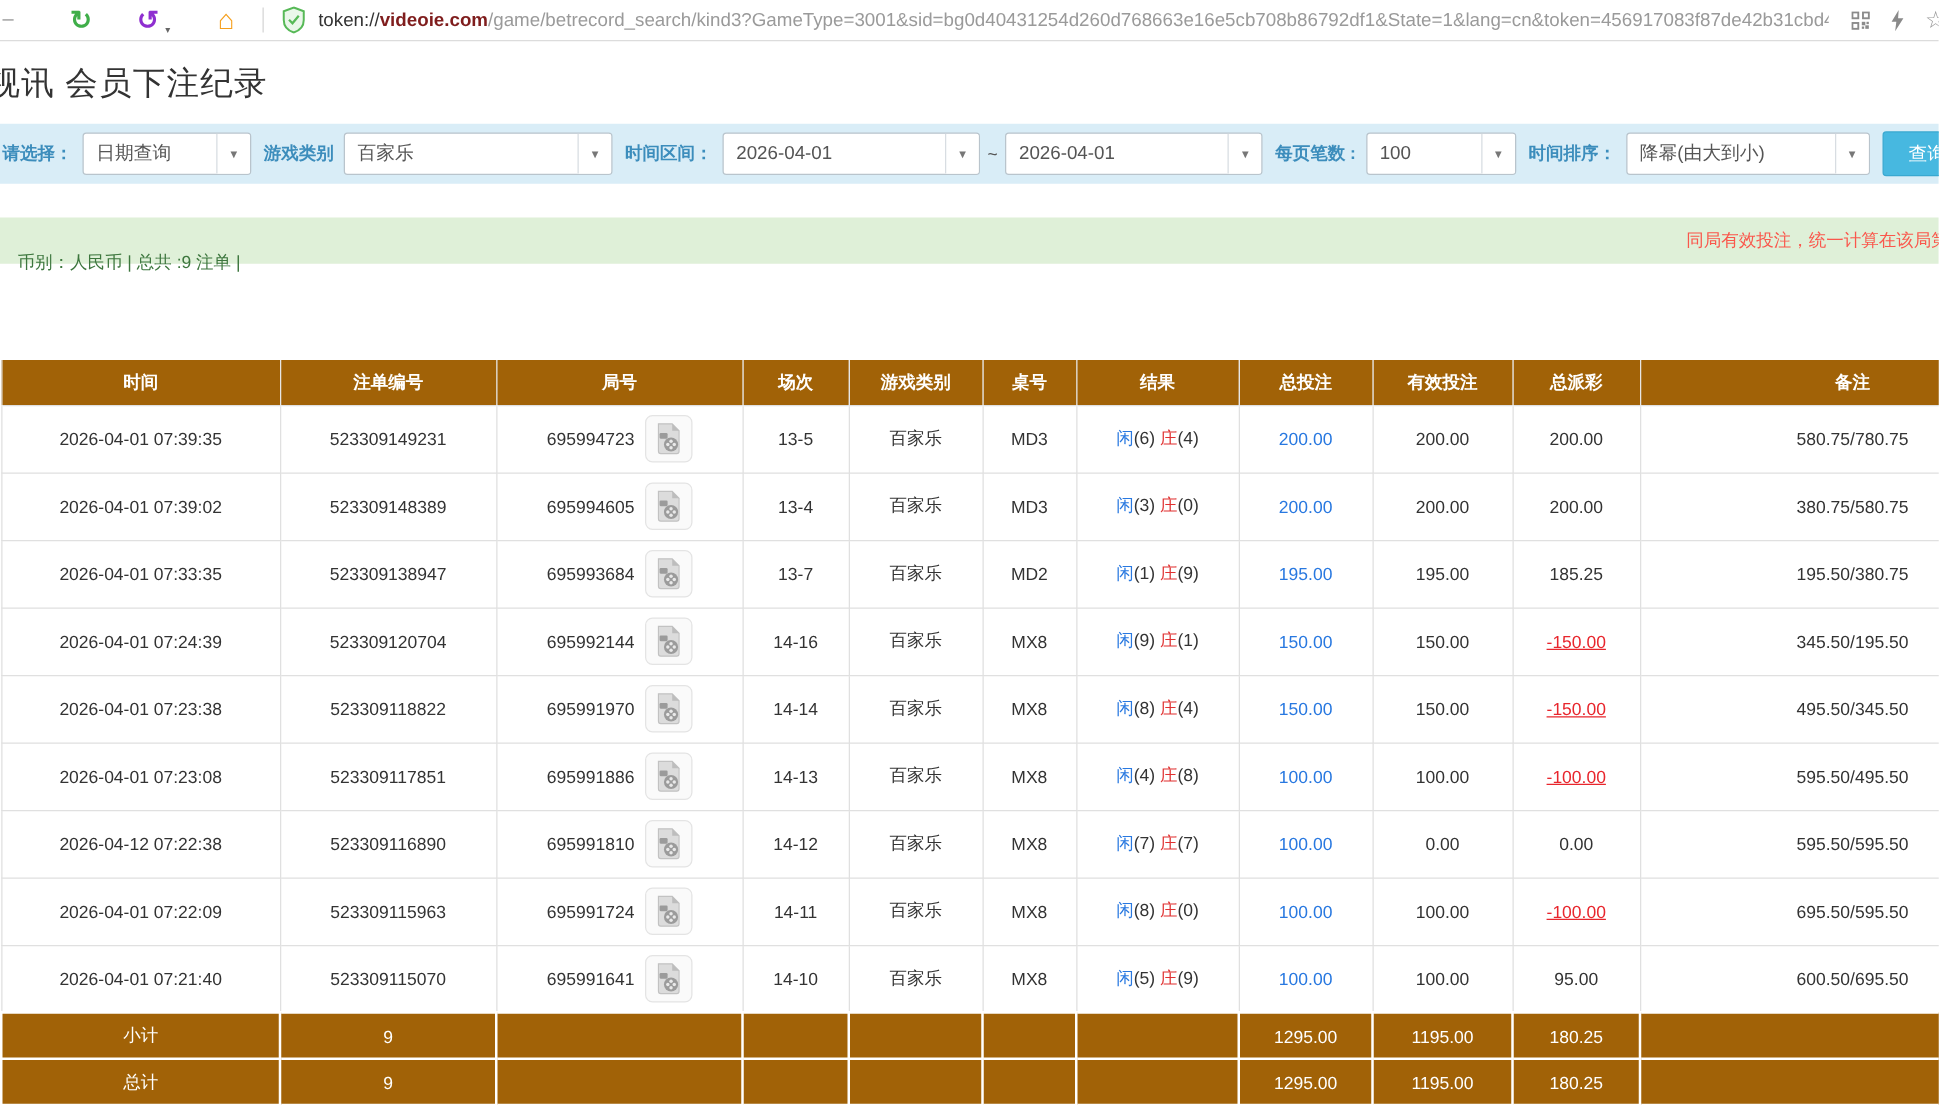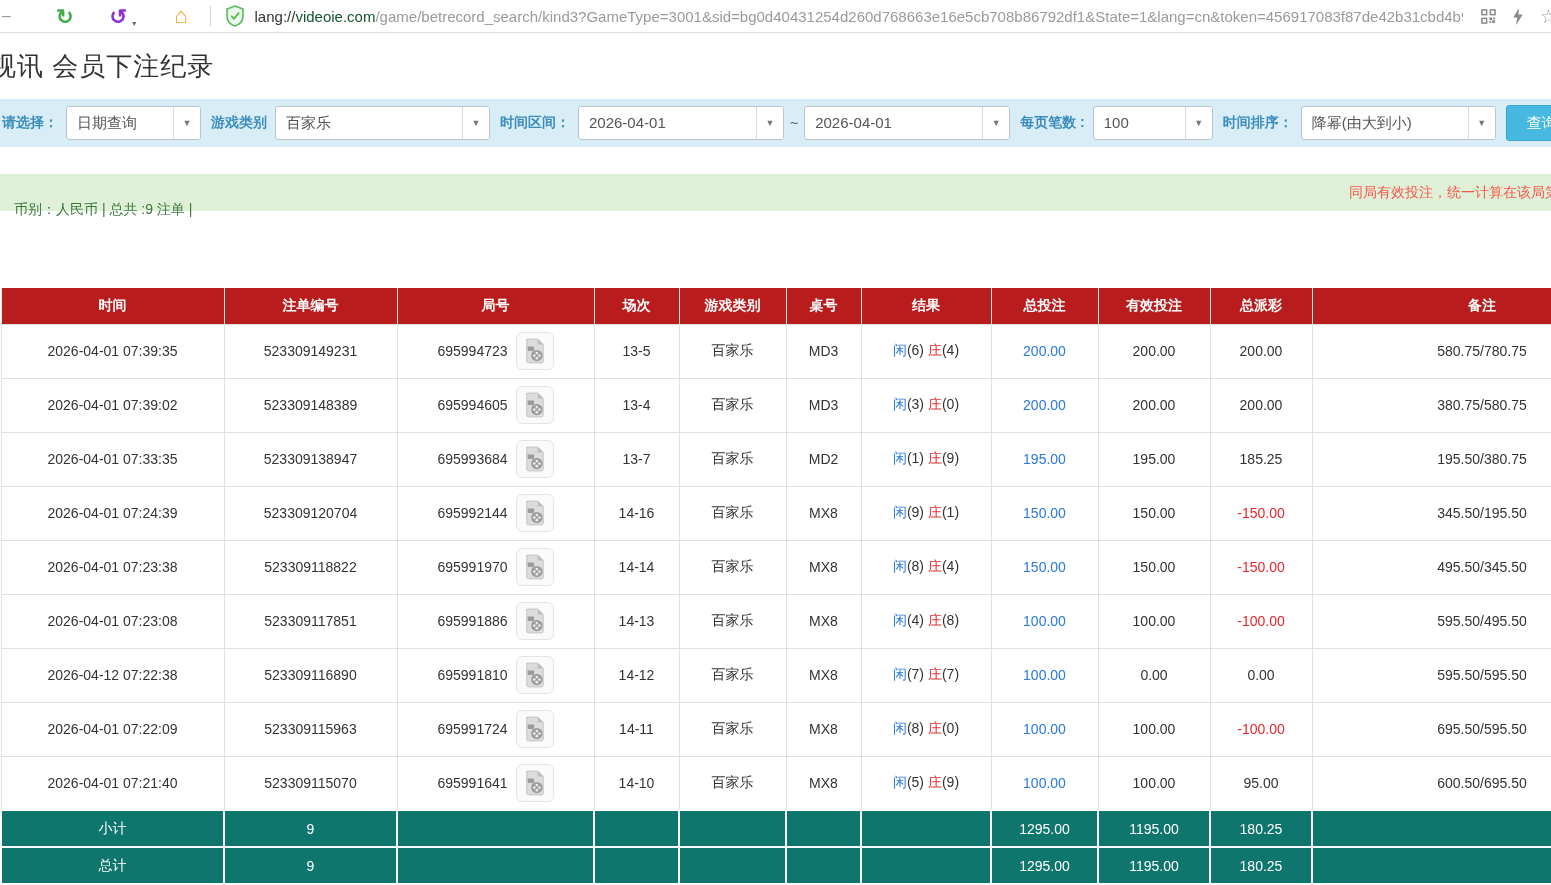--- a/index.html
+++ b/index.html
@@ -14,21 +14,21 @@
     font-size:20px; line-height:1; padding:2px 4px; }
   .ic-refresh { color:#3fae49; font-weight:bold; margin-left:36px; font-size:21px;}
   .ic-undo { color:#8f2fd0; font-weight:bold; margin-left:28px; font-size:21px;}
   .undo-caret { color:#666; font-size:8px; margin-left:1px; align-self:flex-end; padding-bottom:4px;}
   .ic-home { color:#f59f1d; margin-left:34px; font-size:22px; }
   .tb-sep { width:1px; height:20px; background:#d5d5d5; margin:0 14px 0 18px; }
   .shield { width:20px; height:22px; flex:none; }
   .urlbox { display:flex; align-items:center; flex:1; min-width:0; }
   .url { font-size:15px; margin-left:10px; white-space:nowrap; overflow:hidden; }
   .url .scheme { color:#333; }
-  .url .host { color:#14532d; font-weight:normal; }
+  .url .host { color:#7f1d1d; font-weight:bold; }
   .url .path { color:#9a9a9a; }
   .tb-right { display:flex; align-items:center; margin-left:6px; flex:none; }
   .tb-right .tb-icon { margin-left:8px; }
   .ic-star { color:#9a9a9a; font-size:19px; margin-right:-10px; }
 
   
   .page-title { font-size:26px; color:#333; margin:16px 0 0 -10px; font-weight:400;
     letter-spacing:1px; }
 
   
@@ -48,53 +48,53 @@
 
   
   .summarybar { margin-top:27px; height:37px; background:#dff0d8; display:flex;
     align-items:center; justify-content:space-between; padding:0 0 0 14px; }
   .sum-left { color:#3c763d; font-size:14px;margin-top:34px; }
   .sum-right { color:#fa574c; font-size:14px; white-space:nowrap; margin-right:-8px; }
 
   
   .tablewrap { margin-top:77px; }
   table { border-collapse:collapse; table-layout:fixed; width:1651px; font-size:14px; }
-  thead th { background:#b91c1c; color:#fff; font-weight:bold; height:36px; 
+  thead th { background:#a16207; color:#fff; font-weight:bold; height:36px; 
     border-left:1px solid #e6e6e6; border-right:1px solid #e6e6e6; }
   tbody td { height:54px; text-align:center; color:#333; border:1px solid #e0e0e0;
     background:#fff; }
   td.round-cell .round-wrap { display:flex; align-items:center; justify-content:center; gap:8px; }
   .video-btn { width:38px; height:38px; border:1px solid #e4e4e4; background:#fafafa;
     border-radius:6px; cursor:pointer; display:inline-flex; align-items:center;
     justify-content:center; }
   .blue { color:#2878e0; }
   .red { color:#e03131; }
   a.bet-link { color:#2878e0; text-decoration:none; cursor:pointer; }
-  td.neg { color:#e8262d; }
-  tfoot td { height:37px; background:#0f766e; color:#fff; text-align:center;
+  td.neg { color:#e8262d;text-decoration:underline; }
+  tfoot td { height:37px; background:#a16207; color:#fff; text-align:center;
     border:2px solid #fff; font-size:14px; }
 </style>
 </head>
 <body>
 
 <div class="toolbar">
   <span class="tb-cut">–</span>
   <button class="tb-icon ic-refresh">↻</button>
   <button class="tb-icon ic-undo">↺</button>
   <span class="undo-caret">▾</span>
   <button class="tb-icon ic-home">⌂</button>
   <span class="tb-sep"></span>
   <span class="shield">
     <svg viewBox="0 0 20 22" width="20" height="22">
       <path d="M10 1 L18 4 V11 C18 16 14.5 19.5 10 21 C5.5 19.5 2 16 2 11 V4 Z" fill="#eaf7ea" stroke="#57b957" stroke-width="1.6"></path>
       <path d="M6.2 10.8 L9 13.6 L14 7.6" fill="none" stroke="#57b957" stroke-width="1.8"></path>
     </svg>
   </span>
   <div class="urlbox">
-    <span class="url"><span class="scheme">lang://</span><span class="host">videoie.com</span><span class="path">/game/betrecord_search/kind3?GameType=3001&amp;sid=bg0d40431254d260d768663e16e5cb708b86792df1&amp;State=1&amp;lang=cn&amp;token=456917083f87de42b31cbd4b9557facab28a4</span></span>
+    <span class="url"><span class="scheme">token://</span><span class="host">videoie.com</span><span class="path">/game/betrecord_search/kind3?GameType=3001&amp;sid=bg0d40431254d260d768663e16e5cb708b86792df1&amp;State=1&amp;lang=cn&amp;token=456917083f87de42b31cbd4b9557facab28a4</span></span>
   </div>
   <div class="tb-right">
     <button class="tb-icon">
       <svg viewBox="0 0 16 16" width="15" height="15">
         <g fill="none" stroke="#8a8a8a" stroke-width="1.6">
           <rect x="1" y="1" width="5" height="5"></rect>
             <rect x="10" y="1" width="5" height="5"></rect>
           <rect x="1" y="10" width="5" height="5"></rect>
         </g>
         <g fill="#8a8a8a">

